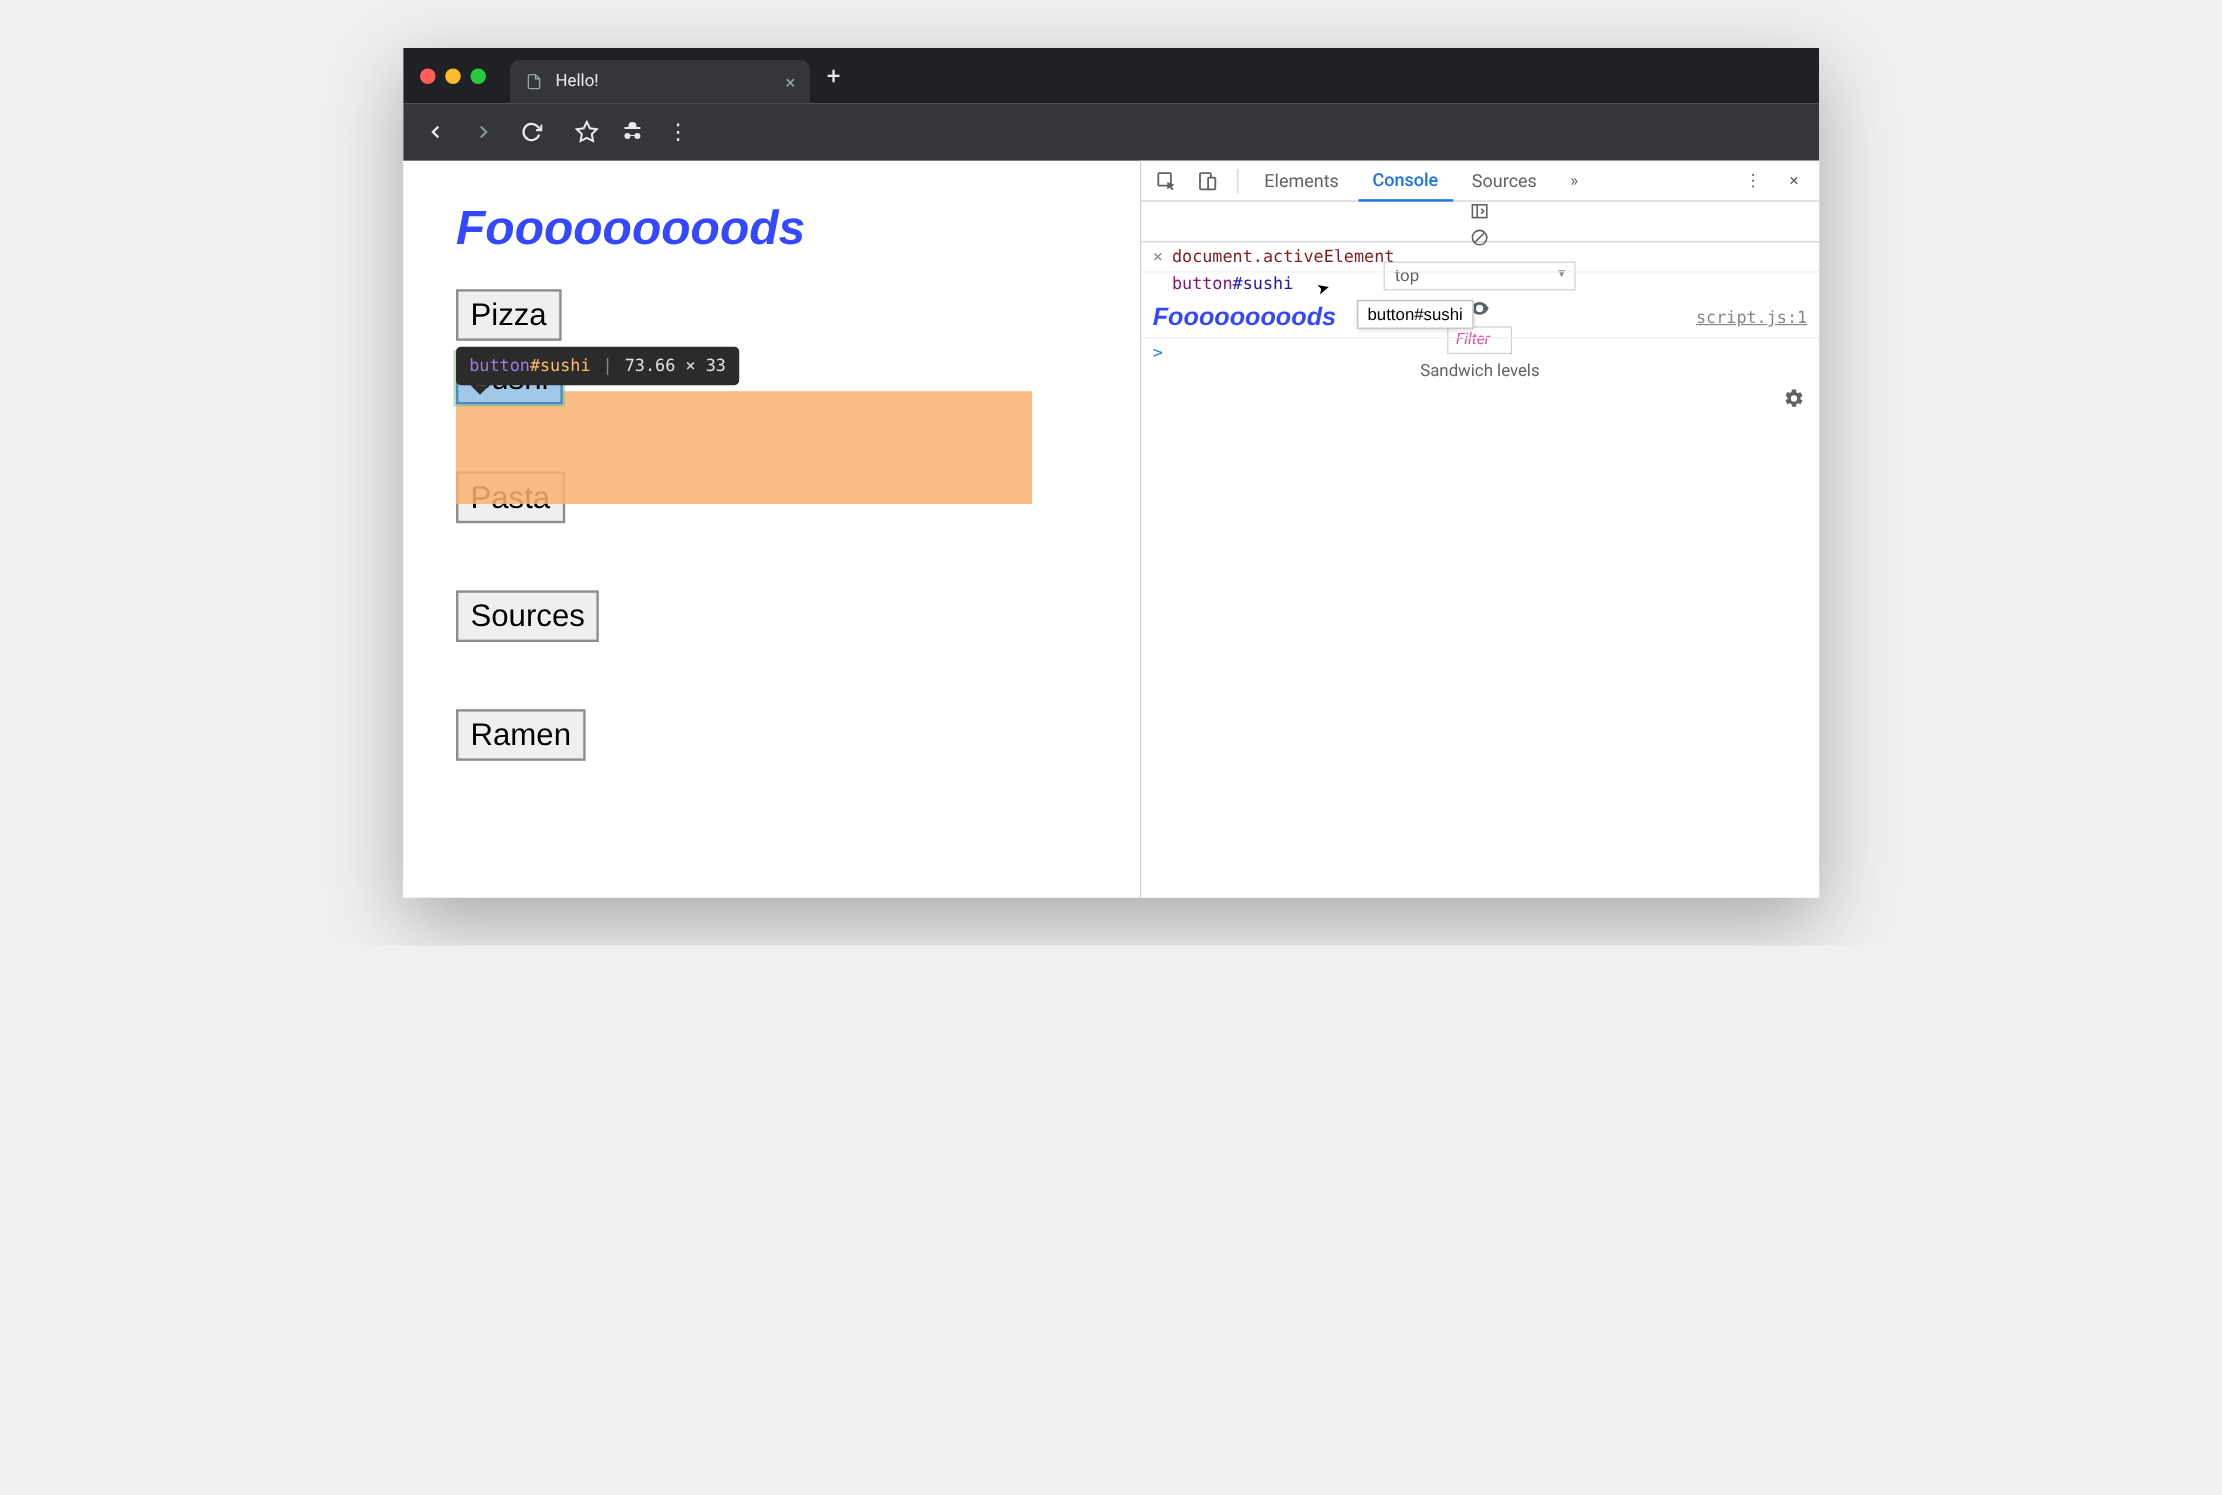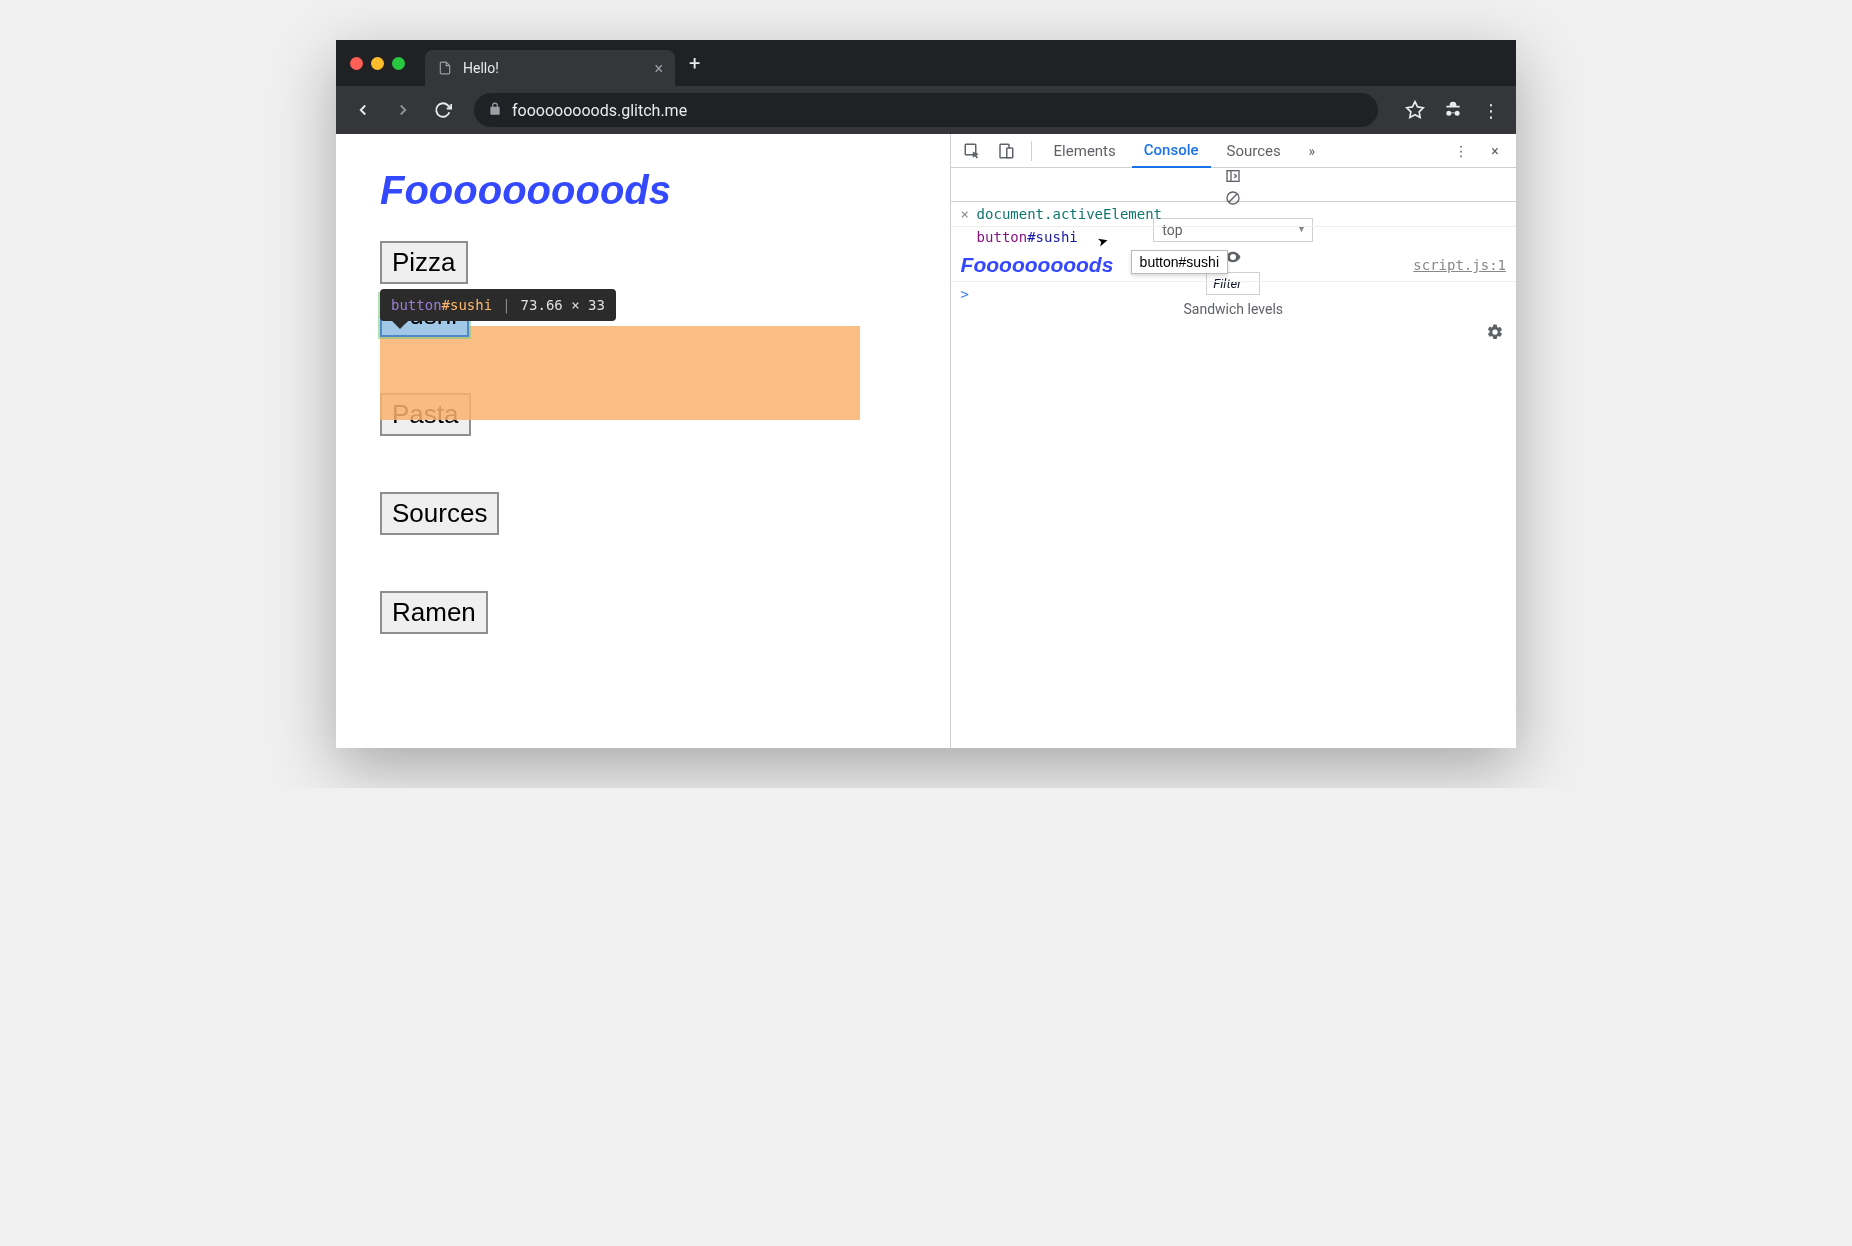--- a/index.html
+++ b/index.html
@@ -198,31 +198,31 @@
   color: #5f6368;
   min-width: 160px;
 }
 .dt-context::after {
   content: "▼"; position:absolute; right:6px; top:4px; font-size:10px; color:#888;
 }
 .dt-filter {
   border: 1px solid #d0d0d0;
   padding: 3px 6px;
   font-size: 13px;
-  color: #0f172a;
+  color: #ec4899;
   width: 54px;
   font-style: italic;
 }
 .dt-levels { color:#5f6368; font-size:14px; }
 .dt-gear { margin-left:auto; }
 
 .dt-body { flex:1; font-family: Menlo, Consolas, monospace; font-size:14px; position:relative; }
 .dt-row { display:flex; padding: 4px 10px; border-bottom: 1px solid #eee; align-items:flex-start; }
 .dt-x { color:#888; width:16px; cursor:pointer; }
-.dt-expr { color:#0f766e; }
+.dt-expr { color:#7f1d1d; }
 .dt-result { padding-left: 26px; padding-top: 2px; padding-bottom:4px; }
 .dt-tagname { color:#881280; }
 .dt-idname { color:#1a1aa6; }
 .dt-logrow {
   display:flex; align-items:center; justify-content:space-between;
   padding: 4px 10px; border-bottom:1px solid #eee;
 }
 .dt-logmsg {
   font-family: Helvetica, Arial, sans-serif;
   font-style: italic;
@@ -282,28 +282,20 @@
       <svg width="18" height="18" viewBox="0 0 24 24" fill="none" stroke="currentColor" stroke-width="2.5">
           <polyline points="9 18 15 12 9 6"></polyline>
         </svg>
     </div>
     <div class="navbtn">
       <svg width="18" height="18" viewBox="0 0 24 24" fill="none" stroke="currentColor" stroke-width="2.5">
           <path d="M23 4v6h-6"></path>
           <path d="M20.49 15a9 9 0 1 1-2.12-9.36L23 10"></path>
         </svg>
     </div>
-    <div class="omnibox">
-      <span class="lock">
-        <svg width="14" height="14" viewBox="0 0 24 24" fill="currentColor">
-            <path d="M18 8h-1V6a5 5 0 0 0-10 0v2H6a2 2 0 0 0-2 2v10a2 2 0 0 0 2 2h12a2 2 0 0 0 2-2V10a2 2 0 0 0-2-2zM9 6a3 3 0 1 1 6 0v2H9z"></path>
-          </svg>
-      </span>
-      <span class="url">fooooooooods.glitch.me</span>
-    </div>
     <div class="toolbar-right">
       <div class="ticon">
         <svg width="20" height="20" viewBox="0 0 24 24" fill="none" stroke="currentColor" stroke-width="2">
             <polygon points="12 2 15.09 8.26 22 9.27 17 14.14 18.18 21.02 12 17.77 5.82 21.02 7 14.14 2 9.27 8.91 8.26 12 2"></polygon>
           </svg>
       </div>
       <div class="ticon">
         <svg width="20" height="20" viewBox="0 0 24 24" fill="currentColor">
             <path d="M12 2a4 4 0 0 0-4 4v1H4v2h16V7h-4V6a4 4 0 0 0-4-4zM7 13a3 3 0 1 0 0 6 3 3 0 0 0 0-6zm10 0a3 3 0 1 0 0 6 3 3 0 0 0 0-6zm-7 3h4v-1h-4z"></path>
           </svg>

